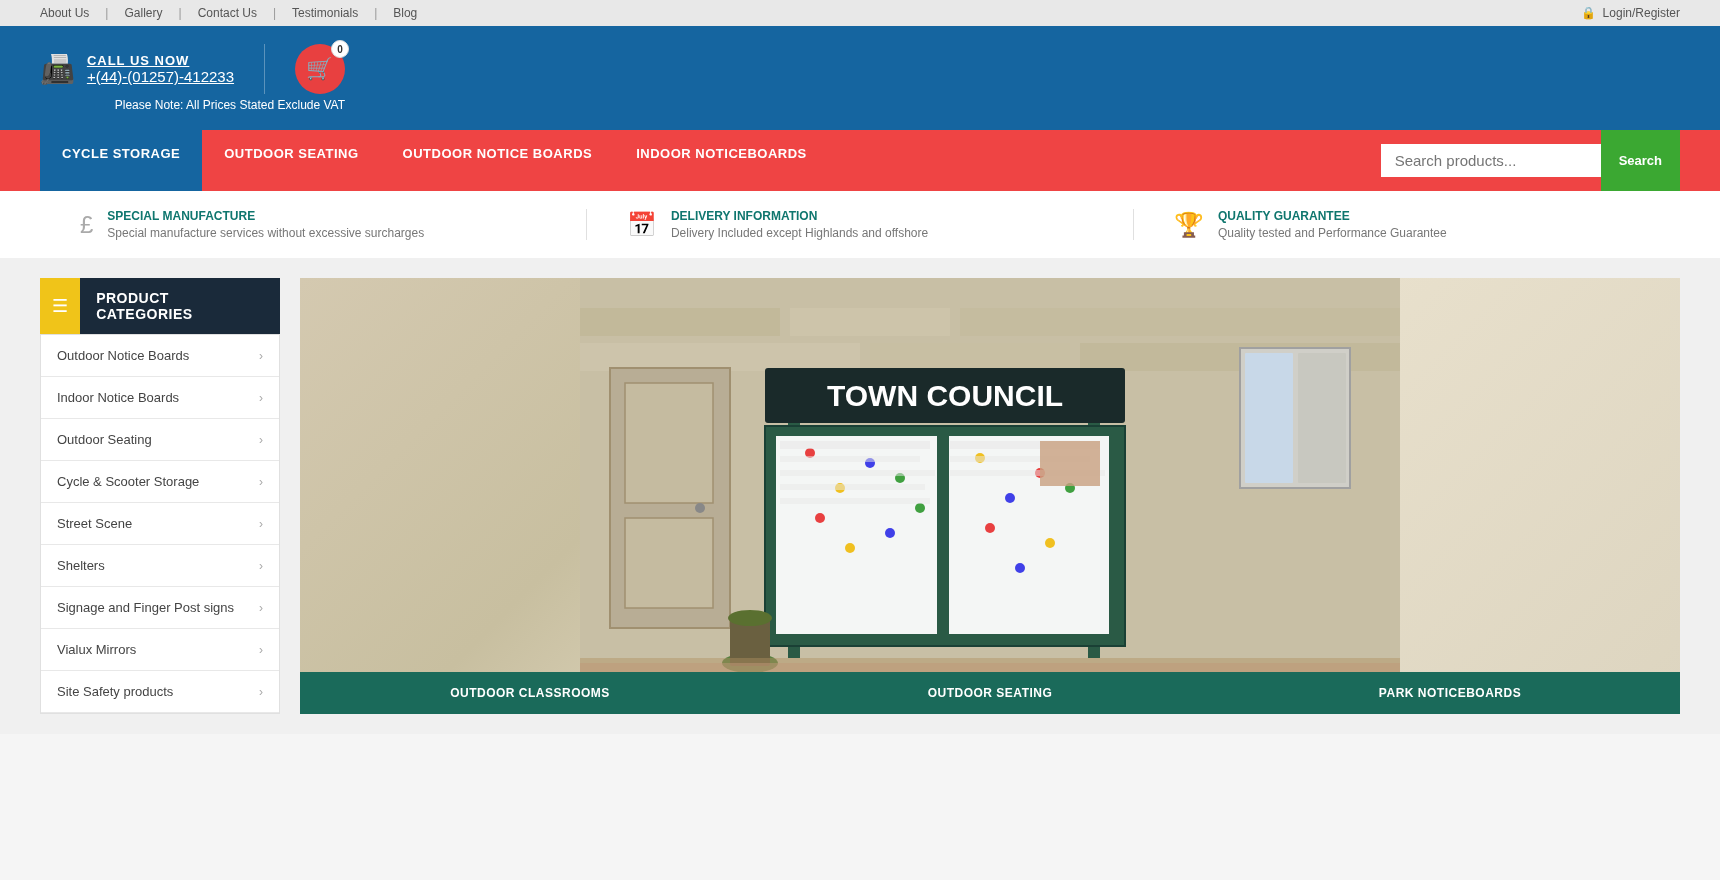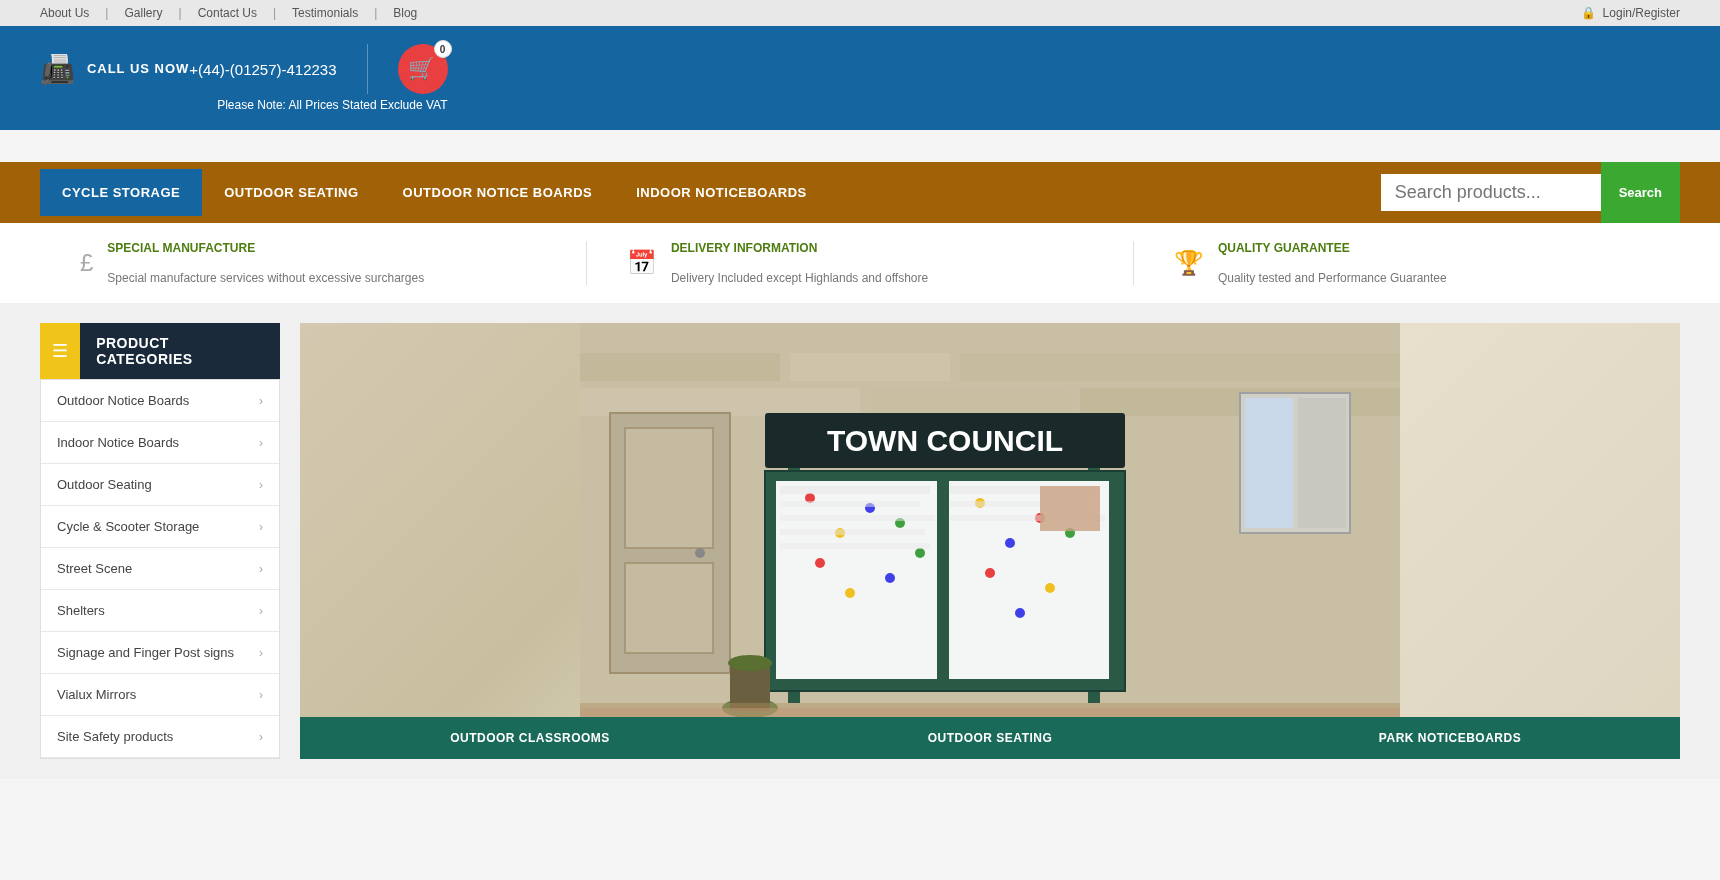--- a/index.html
+++ b/index.html
@@ -40,21 +40,21 @@
     .call-block {
       display: flex;
       align-items: center;
       gap: 12px;
       color: white;
     }
     .call-icon {
       font-size: 28px;
       color: #ccc;
     }
-    .call-text { display: flex; flex-direction: row; }
+    .call-text { display: flex; flex-direction: column; text-decoration: underline; }
     .call-label { font-size: 13px; font-weight: bold; letter-spacing: 1px; }
     .call-number { font-size: 15px; }
     .divider-vert { width: 1px; height: 50px; background: rgba(255,255,255,0.3); }
     .cart-btn {
       background: #e84040;
       border-radius: 50%;
       width: 50px;
       height: 50px;
       display: flex;
       align-items: center;
@@ -82,46 +82,44 @@
     .vat-note {
       color: white;
       font-size: 12px;
       text-align: right;
       margin-top: 4px;
     }
     .header-right-wrap { display: flex; flex-direction: column; align-items: flex-end; }
 
     
     .main-nav {
-      background: #a16207;
+      background: #ef4444;
       padding: 0 40px;
       display: flex;
-      align-items: center;
       justify-content: space-between;
-      margin-top: 32px;
     }
     .nav-items { display: flex; }
     .nav-item {
       color: white;
       padding: 16px 22px;
       font-size: 13px;
       font-weight: bold;
       letter-spacing: 0.5px;
       cursor: pointer;
       text-transform: uppercase;
       text-decoration: none;
       display: block;
     }
     .nav-item.active { background: #1565a0; }
     .search-area { display: flex; align-items: center; gap: 0; }
     .search-input {
       padding: 8px 14px;
       border: none;
       outline: none;
-      font-size: 18px;
+      font-size: 15px;
       width: 220px;
       color: #999;
     }
     .search-btn {
       background: #3ba832;
       color: white;
       border: none;
       padding: 23px 18px;
       font-size: 13px;
       font-weight: bold;
@@ -140,21 +138,21 @@
     .info-item {
       display: flex;
       align-items: center;
       gap: 14px;
       padding: 0 40px;
       flex: 1;
     }
     .info-item:not(:last-child) { border-right: 1px solid #e0e0e0; }
     .info-icon { font-size: 24px; color: #aaa; flex-shrink: 0; }
     .info-content { display: flex; flex-direction: column; }
-    .info-title { font-weight: bold; font-size: 12px; text-transform: uppercase; color: #4d7c0f; margin-bottom: 16px; }
+    .info-title { font-weight: bold; font-size: 12px; text-transform: uppercase; color: #0f766e; margin-bottom: 3px; }
     .info-desc { font-size: 12px; color: #777; }
 
     
     .main-content {
       display: flex;
       padding: 20px 40px;
       gap: 20px;
       background: #f0f0f0;
     }
 

